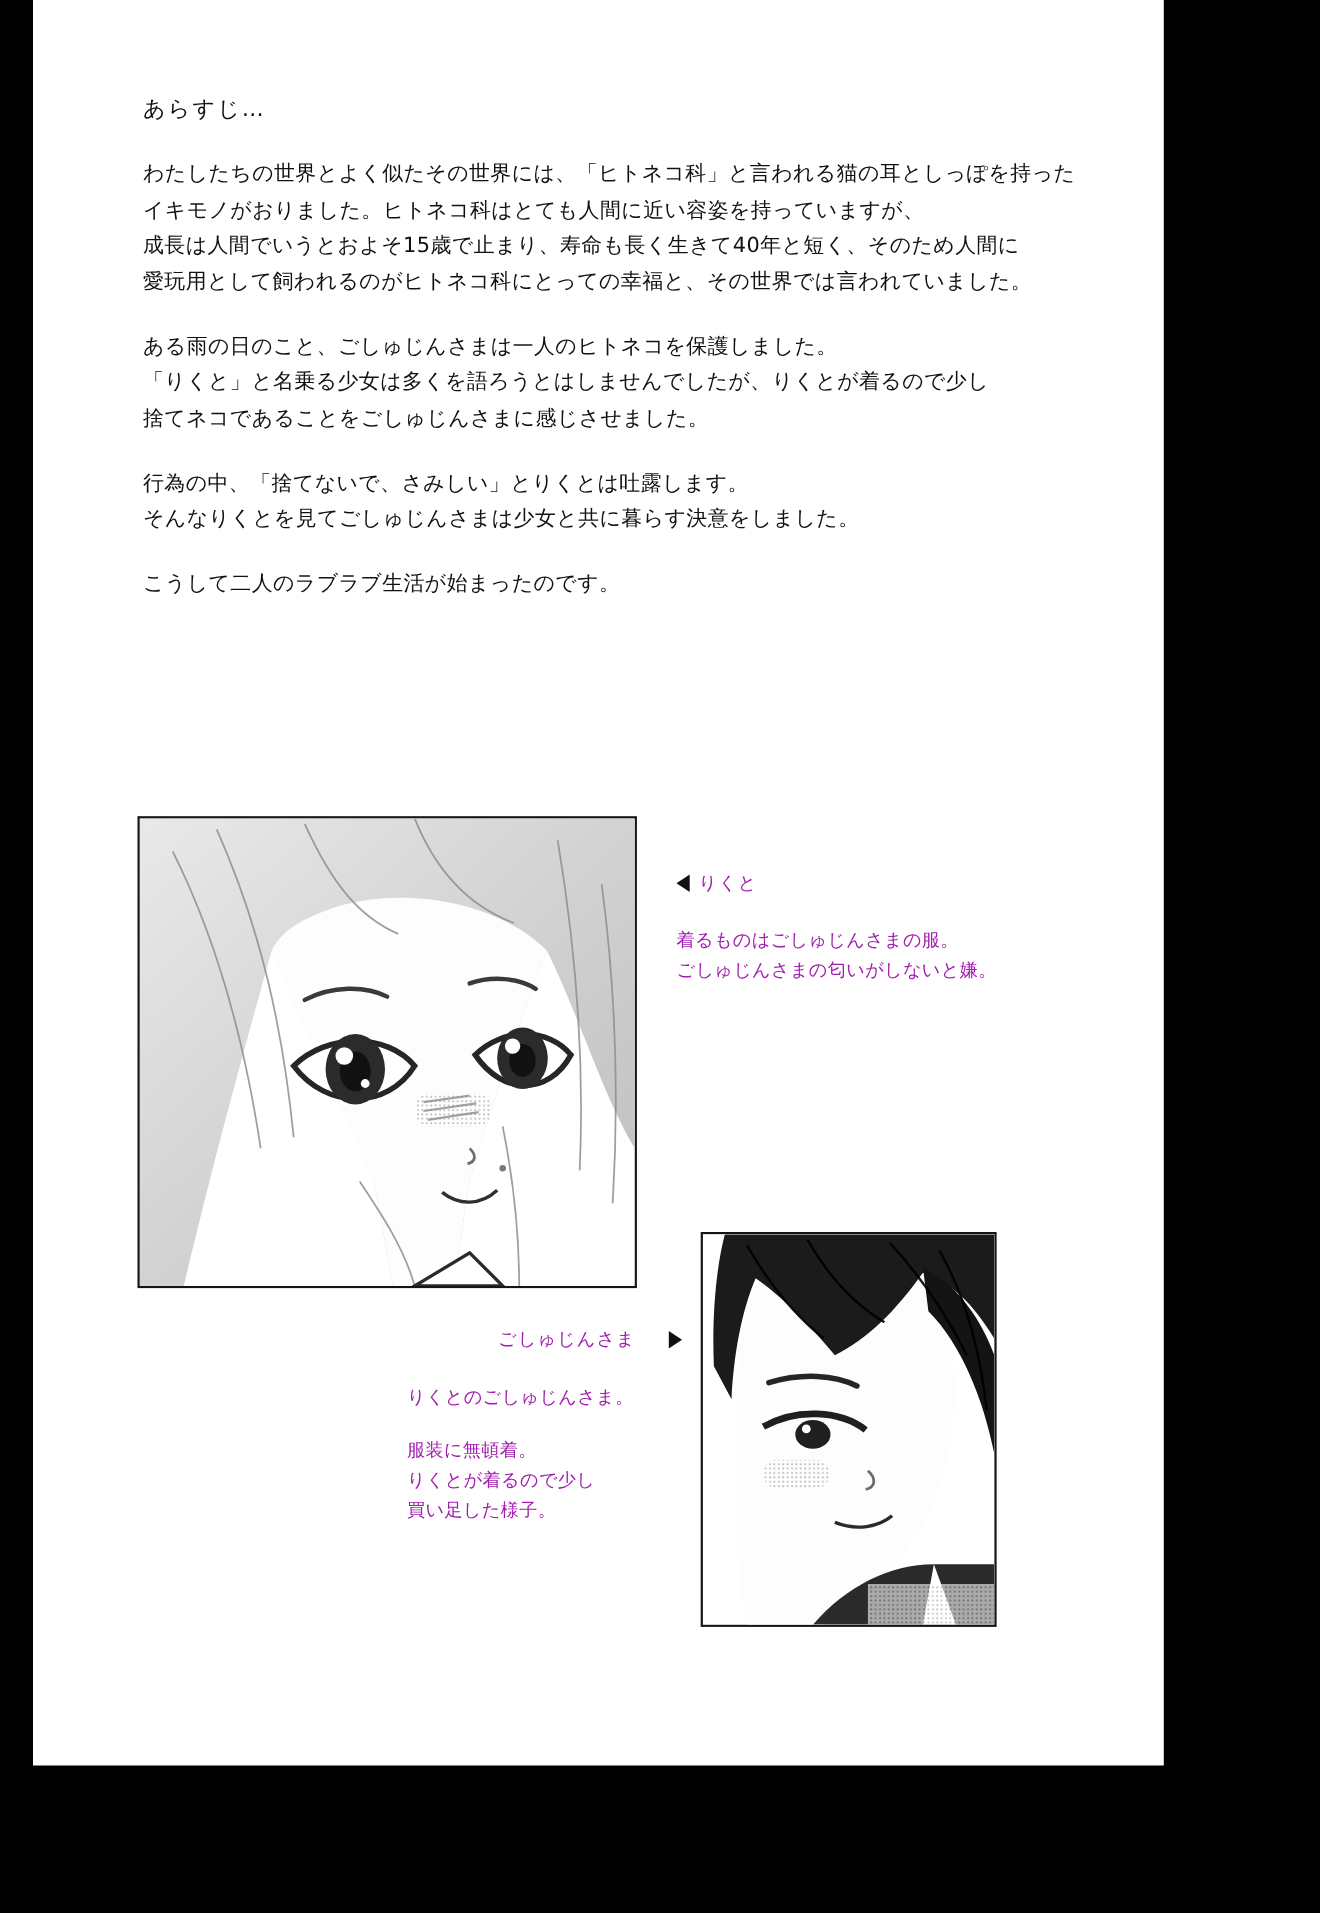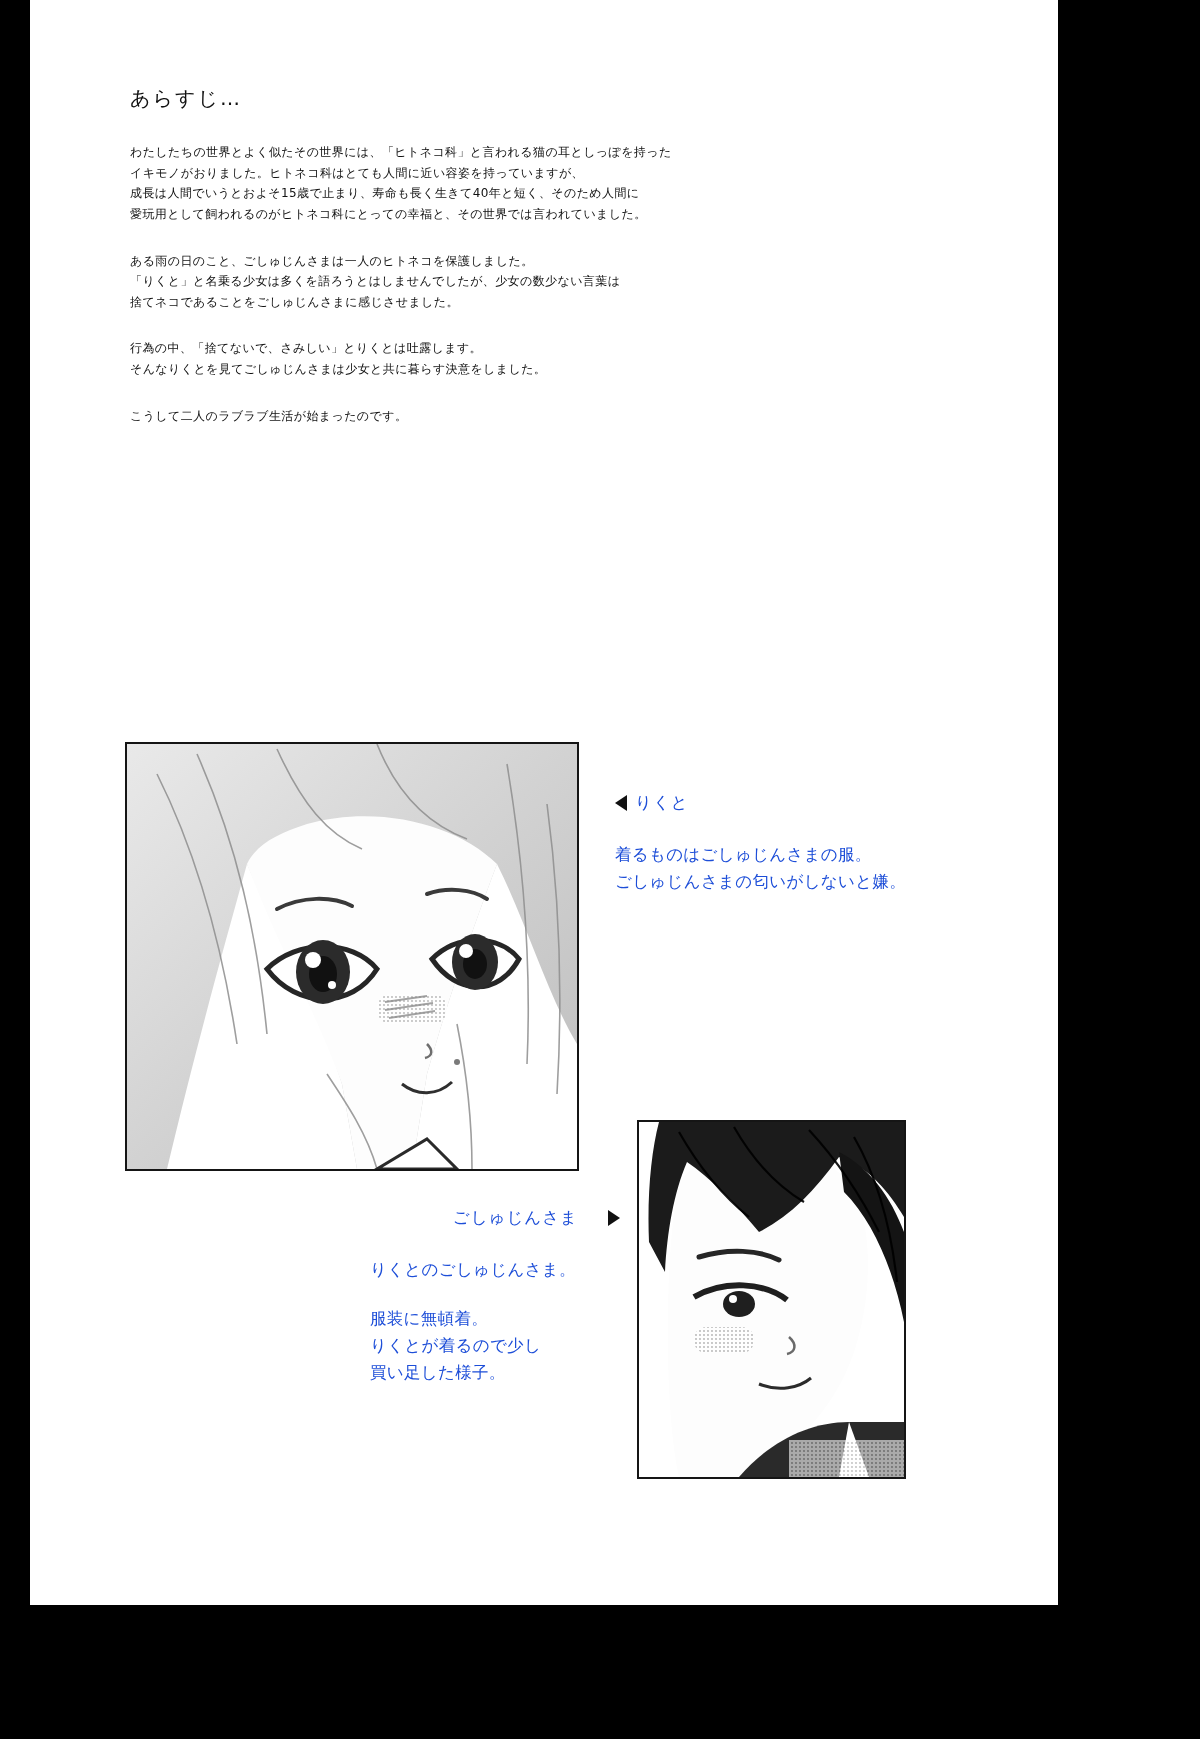--- a/index.html
+++ b/index.html
@@ -32,21 +32,21 @@
     width: 900px;
     color: #111111;
   }
   .syn-title {
     font-size: 20px;
     letter-spacing: 2px;
     margin-bottom: 30px;
     font-weight: 500;
   }
   .syn-para {
-    font-size: 12px;
+    font-size: 19px;
     line-height: 1.72;
     margin-bottom: 26px;
     letter-spacing: 0.4px;
     white-space: pre-line;
     margin-top: 14px;
   }
 
   
   .art-frame {
     position: absolute;
@@ -64,21 +64,21 @@
     left: 607px;
     top: 1120px;
     width: 265px;
     height: 355px;
   }
   .art-inner { position: absolute; inset: 0; }
 
   
   .caption-block {
     position: absolute;
-    color: #1d4ed8;
+    color: #a21caf;
     font-size: 16.5px;
     line-height: 1.6;
   }
   #caption-riku { left: 585px; top: 790px; width: 330px; }
   #caption-master { left: 340px; top: 1205px; width: 250px; }
 
   .caption-head {
     display: flex;
     align-items: center;
     gap: 8px;
@@ -114,21 +114,21 @@
 
 <div id="page-sheet">
 
   <div id="synopsis">
     <div class="syn-title">あらすじ…</div>
     <div class="syn-para">わたしたちの世界とよく似たその世界には、「ヒトネコ科」と言われる猫の耳としっぽを持った
 イキモノがおりました。ヒトネコ科はとても人間に近い容姿を持っていますが、
 成長は人間でいうとおよそ15歳で止まり、寿命も長く生きて40年と短く、そのため人間に
 愛玩用として飼われるのがヒトネコ科にとっての幸福と、その世界では言われていました。</div>
     <div class="syn-para">ある雨の日のこと、ごしゅじんさまは一人のヒトネコを保護しました。
-「りくと」と名乗る少女は多くを語ろうとはしませんでしたが、少女の数少ない言葉は
+「りくと」と名乗る少女は多くを語ろうとはしませんでしたが、りくとが着るので少し
 捨てネコであることをごしゅじんさまに感じさせました。</div>
     <div class="syn-para">行為の中、「捨てないで、さみしい」とりくとは吐露します。
 そんなりくとを見てごしゅじんさまは少女と共に暮らす決意をしました。</div>
     <div class="syn-para">こうして二人のラブラブ生活が始まったのです。</div>
   </div>
 
   <div class="art-frame" id="art-riku">
     <svg class="art-inner" viewBox="0 0 450 425" preserveAspectRatio="none">
       <defs>
         <linearGradient id="hairG" x1="0" y1="0" x2="1" y2="1">

